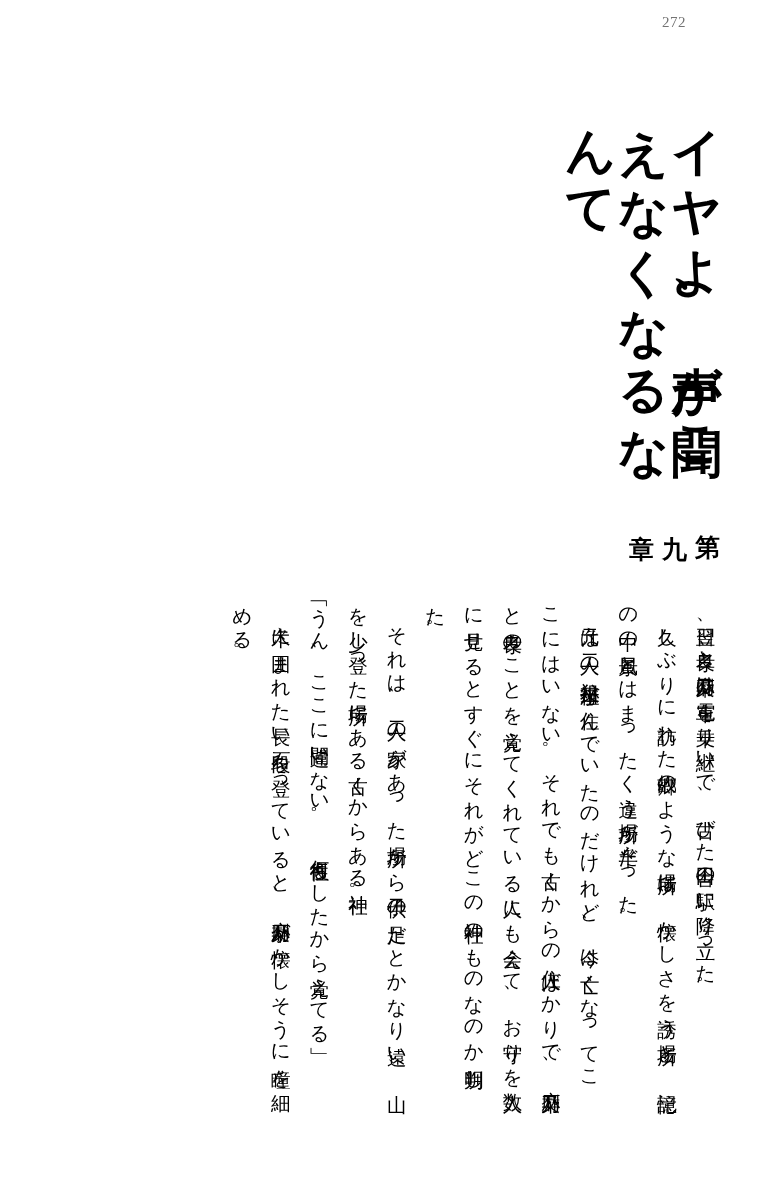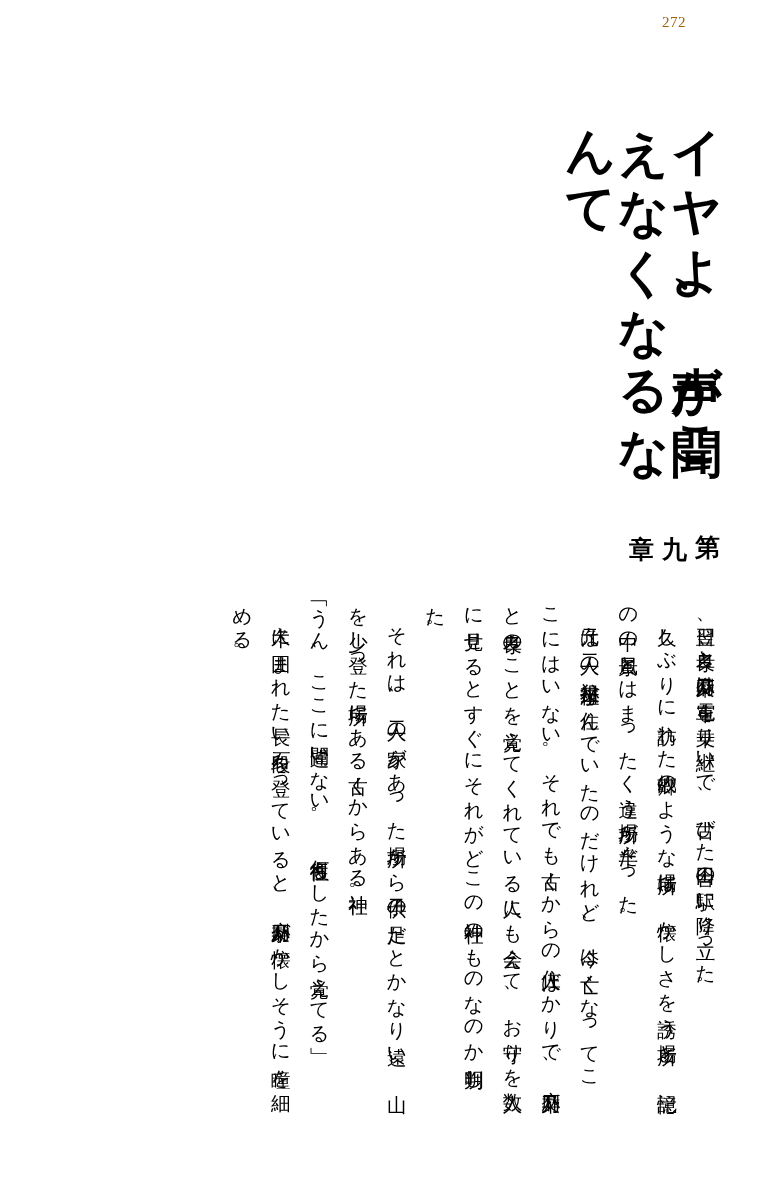--- a/index.html
+++ b/index.html
@@ -22,21 +22,21 @@
   }
 
   
   .page-number {
     position: absolute;
     top: 14px;
     right: 86px;
     font-family: "Liberation Serif", serif;
     font-size: 15px;
     letter-spacing: 0.5px;
-    color: #a16207;
+    color: #737373;
   }
 
   
   .text-body {
     position: absolute;
     top: 70px;
     right: 48px;
     left: 44px;
     height: 1010px;
     writing-mode: vertical-rl;

